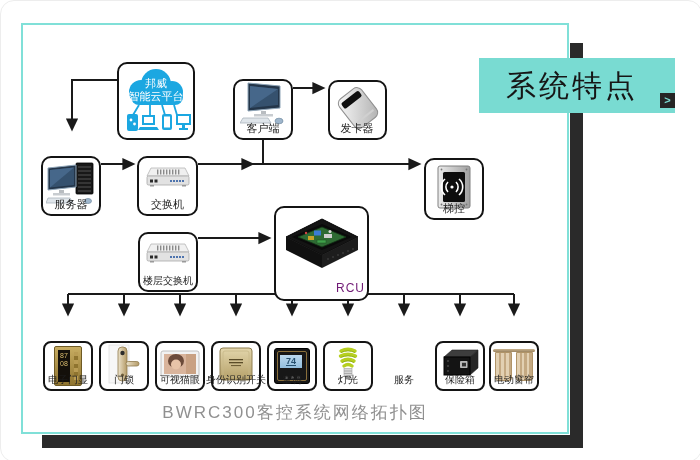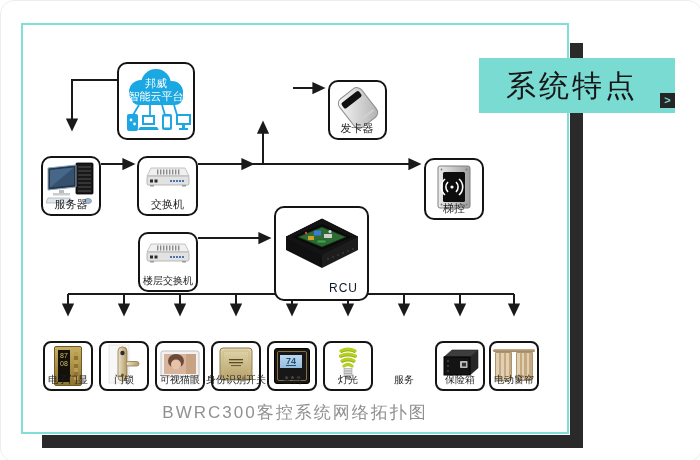--- a/index.html
+++ b/index.html
@@ -15,21 +15,21 @@
   .banner-arrow-box{position:absolute;right:0;top:35px;width:15px;height:15px;background:#252525;color:#79dbd2;font-size:11px;font-weight:bold;line-height:15px;text-align:center;}
   
   svg.wires{position:absolute;left:0;top:0;width:700px;height:460px;z-index:3;pointer-events:none;}
   .wire{fill:none;stroke:#1a1a1a;stroke-width:2;}
   
   .node{position:absolute;background:#fff;border:2px solid #141414;border-radius:10px;box-sizing:border-box;z-index:4;display:flex;align-items:center;justify-content:center;margin-top:22px;}
   .node .in-label{position:absolute;left:0;right:0;bottom:2px;text-align:center;font-size:11px;color:#1e1e1e;}
   .node .icon-wrap{position:relative;}
   .caption{position:absolute;z-index:4;font-size:11px;color:#1e1e1e;white-space:nowrap;transform:translateX(-50%);}
   .caption.small{font-size:10px;}
-  .rcu-label{position:absolute;right:9px;bottom:4px;font-size:12px;color:#0f172a;letter-spacing:1px;}
+  .rcu-label{position:absolute;right:2px;bottom:4px;font-size:12px;color:#701a75;letter-spacing:1px;}
   
   .cloud-text{position:absolute;left:0;width:100%;text-align:center;color:#fff;z-index:5;}
   .cloud-line1{top:12px;font-size:11px;}
   .cloud-line2{top:25px;font-size:11px;}
   
   .diagram-title{position:absolute;left:20px;top:400px;width:548px;text-align:center;font-size:17px;letter-spacing:2px;color:#909090;z-index:4;}
   
   .dd-plate{position:relative;width:26px;height:38px;background:linear-gradient(180deg,#c8ad62,#8f742f);border:1px solid #6e5a24;border-radius:2px;}
   .dd-screen{position:absolute;left:3px;top:3px;width:12px;height:32px;background:#14100a;overflow:hidden;}
   .dd-digits{width:8px;margin:2px auto 0;font-size:7px;line-height:7.5px;color:#d8bb6d;word-break:break-all;text-align:center;}
@@ -117,20 +117,34 @@
             <rect x="59" y="53" width="11" height="7" fill="#fff"></rect>
             <rect x="63" y="62" width="3" height="3" fill="#1ba7e1"></rect>
             <rect x="60" y="65" width="9" height="2" fill="#1ba7e1"></rect>
           </g>
       </svg>
     </span>
     <div class="cloud-text cloud-line1" style="position:absolute;">邦威</div>
     <div class="cloud-text cloud-line2" style="position:absolute;">智能云平台</div>
   </div>
 
+  <div class="node" style="left:232px;top:56px;width:60px;height:61px;">
+    <span class="icon-wrap" style="margin-bottom:10px;">
+      <svg width="46" height="44" viewBox="0 0 46 44">
+        <polygon points="8,2 40,5 40,27 8,30" fill="#24364a" stroke="#8fa5b8" stroke-width="1"></polygon>
+        <polygon points="10,5 38,8 38,24 10,27" fill="#35516e"></polygon>
+        <polygon points="10,5 38,8 10,27" fill="#46678a"></polygon>
+        <rect x="21" y="30" width="5" height="3" fill="#b8bcc0"></rect>
+        <rect x="14" y="33" width="19" height="2.5" fill="#c8ccd0"></rect>
+        <polygon points="3,37 28,37 31,42 0,42" fill="#dfe5ea" stroke="#aab4bc" stroke-width="0.8"></polygon>
+        <ellipse cx="39" cy="40" rx="4" ry="2.8" fill="#9fb6cc" stroke="#7a93a8" stroke-width="0.8"></ellipse>
+      </svg>
+    </span>
+    <span class="in-label">客户端</span>
+  </div>
 
   <div class="node" style="left:327px;top:57px;width:59px;height:60px;">
     <span class="icon-wrap">
       <svg width="46" height="46" viewBox="0 0 46 46">
         <defs>
             <linearGradient id="gcard" x1="0" y1="0" x2="1" y2="1">
               <stop offset="0" stop-color="#fafafa"></stop>
               <stop offset="1" stop-color="#b0b0b0"></stop>
             </linearGradient>
           </defs>

